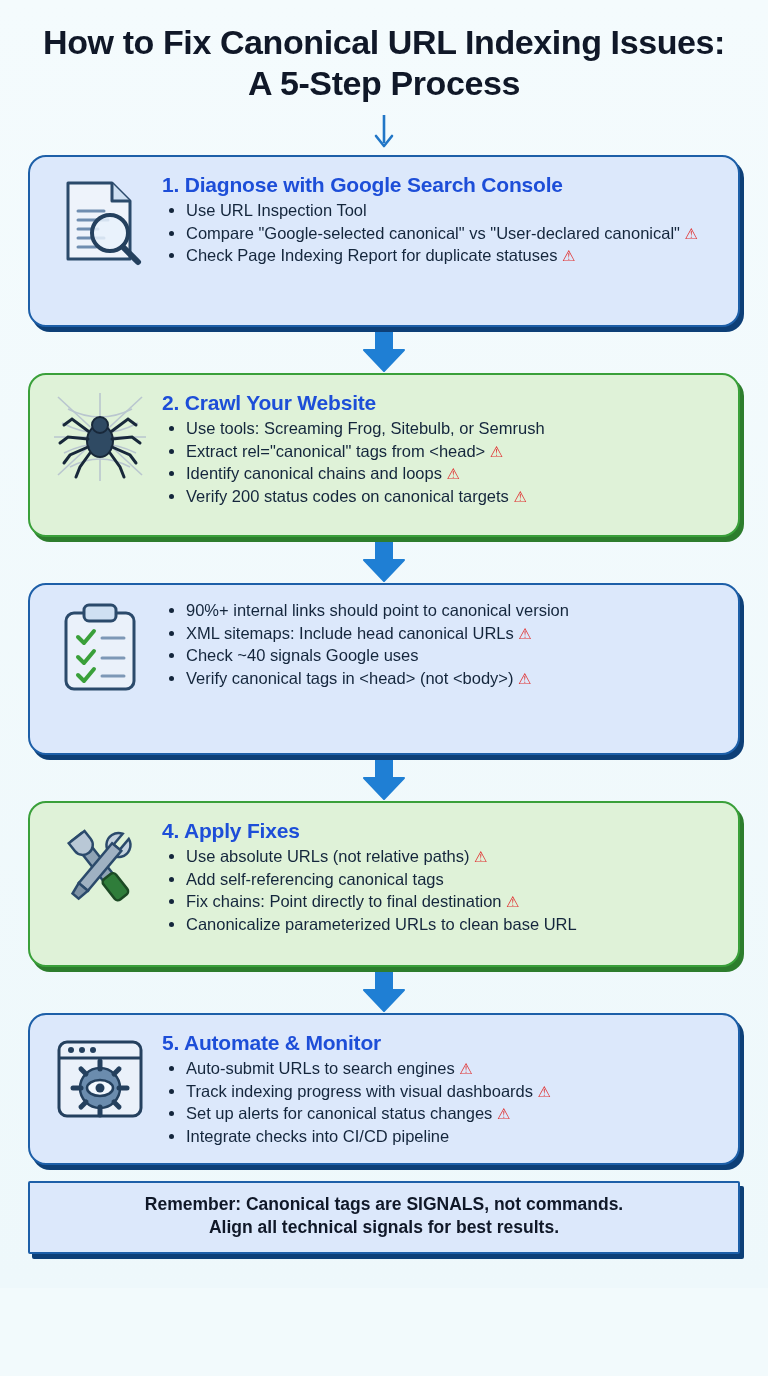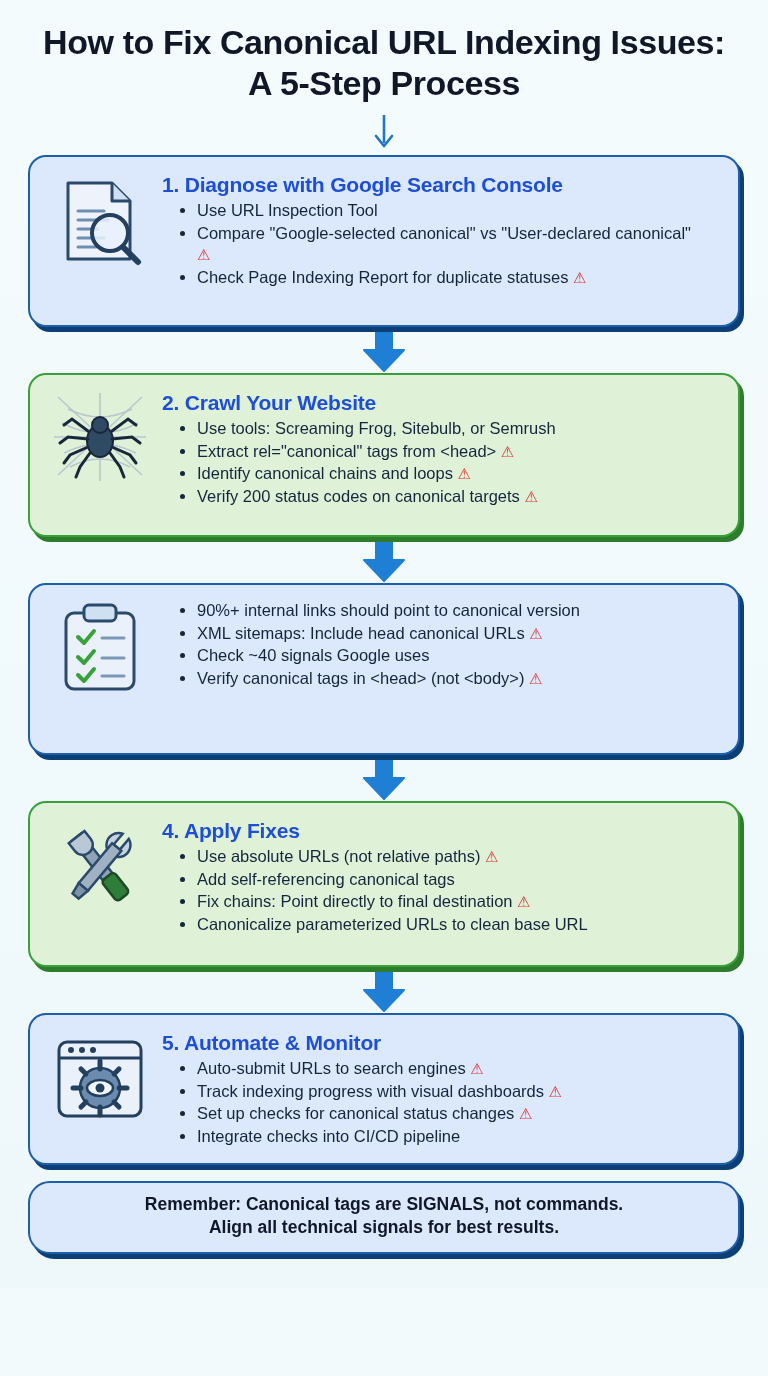--- a/index.html
+++ b/index.html
@@ -74,21 +74,21 @@
     margin: 2px 0 3px 0;
     letter-spacing: -0.2px;
   }
   ul.bullets {
     margin: 0; padding-left: 20px;
     list-style: disc;
   }
   ul.bullets li {
     font-size: 16.5px;
     line-height: 1.32;
-    margin: 1px 15px;
+    margin: 1px 4px;
     color: #14263c;
   }
   .warn { color: #e03131; font-size: 15px; }
   .conn {
     display: flex;
     justify-content: center;
     align-items: center;
     height: 46px;
   }
   .conn svg { display: block; }
@@ -102,21 +102,21 @@
     padding: 3px 10px;
     font-size: 13.5px;
     font-weight: bold;
     color: #13263c;
     white-space: nowrap;
   }
   .remember {
     margin-top: 16px;
     background: #dce8fb;
     border: 2.5px solid #1d5fa8;
-    border-radius: 22px;
+    border-radius: 2px;
     box-shadow: 4px 5px 0 #0d3f77;
     text-align: center;
     padding: 10px 14px 12px 14px;
   }
   .remember p {
     margin: 0;
     font-size: 17.5px;
     line-height: 1.34;
     font-weight: bold;
     color: #101828;
@@ -313,21 +313,21 @@
             <ellipse cx="0" cy="0" rx="13" ry="8" fill="#f2f8ff" stroke="#24405e" stroke-width="2.5"></ellipse>
             <circle cx="0" cy="0" r="4.5" fill="#24405e"></circle>
           </g>
         </svg>
       </div>
       <div class="content">
         <div class="step-title">5. Automate &amp; Monitor</div>
         <ul class="bullets">
           <li><span>Auto-submit URLs to search engines</span> <span class="warn">⚠</span></li>
           <li><span>Track indexing progress with visual dashboards</span> <span class="warn">⚠</span></li>
-          <li><span>Set up checks for canonical status changes</span> <span class="warn">⚠</span></li>
+          <li><span>Set up alerts for canonical status changes</span> <span class="warn">⚠</span></li>
           <li><span>Integrate checks into CI/CD pipeline</span></li>
         </ul>
       </div>
     </div>
 
   </div>
 
   <div class="remember">
     <p><span class="lead">Remember:</span><span> Canonical tags are SIGNALS, not commands.</span></p>
     <p>Align all technical signals for best results.</p>

